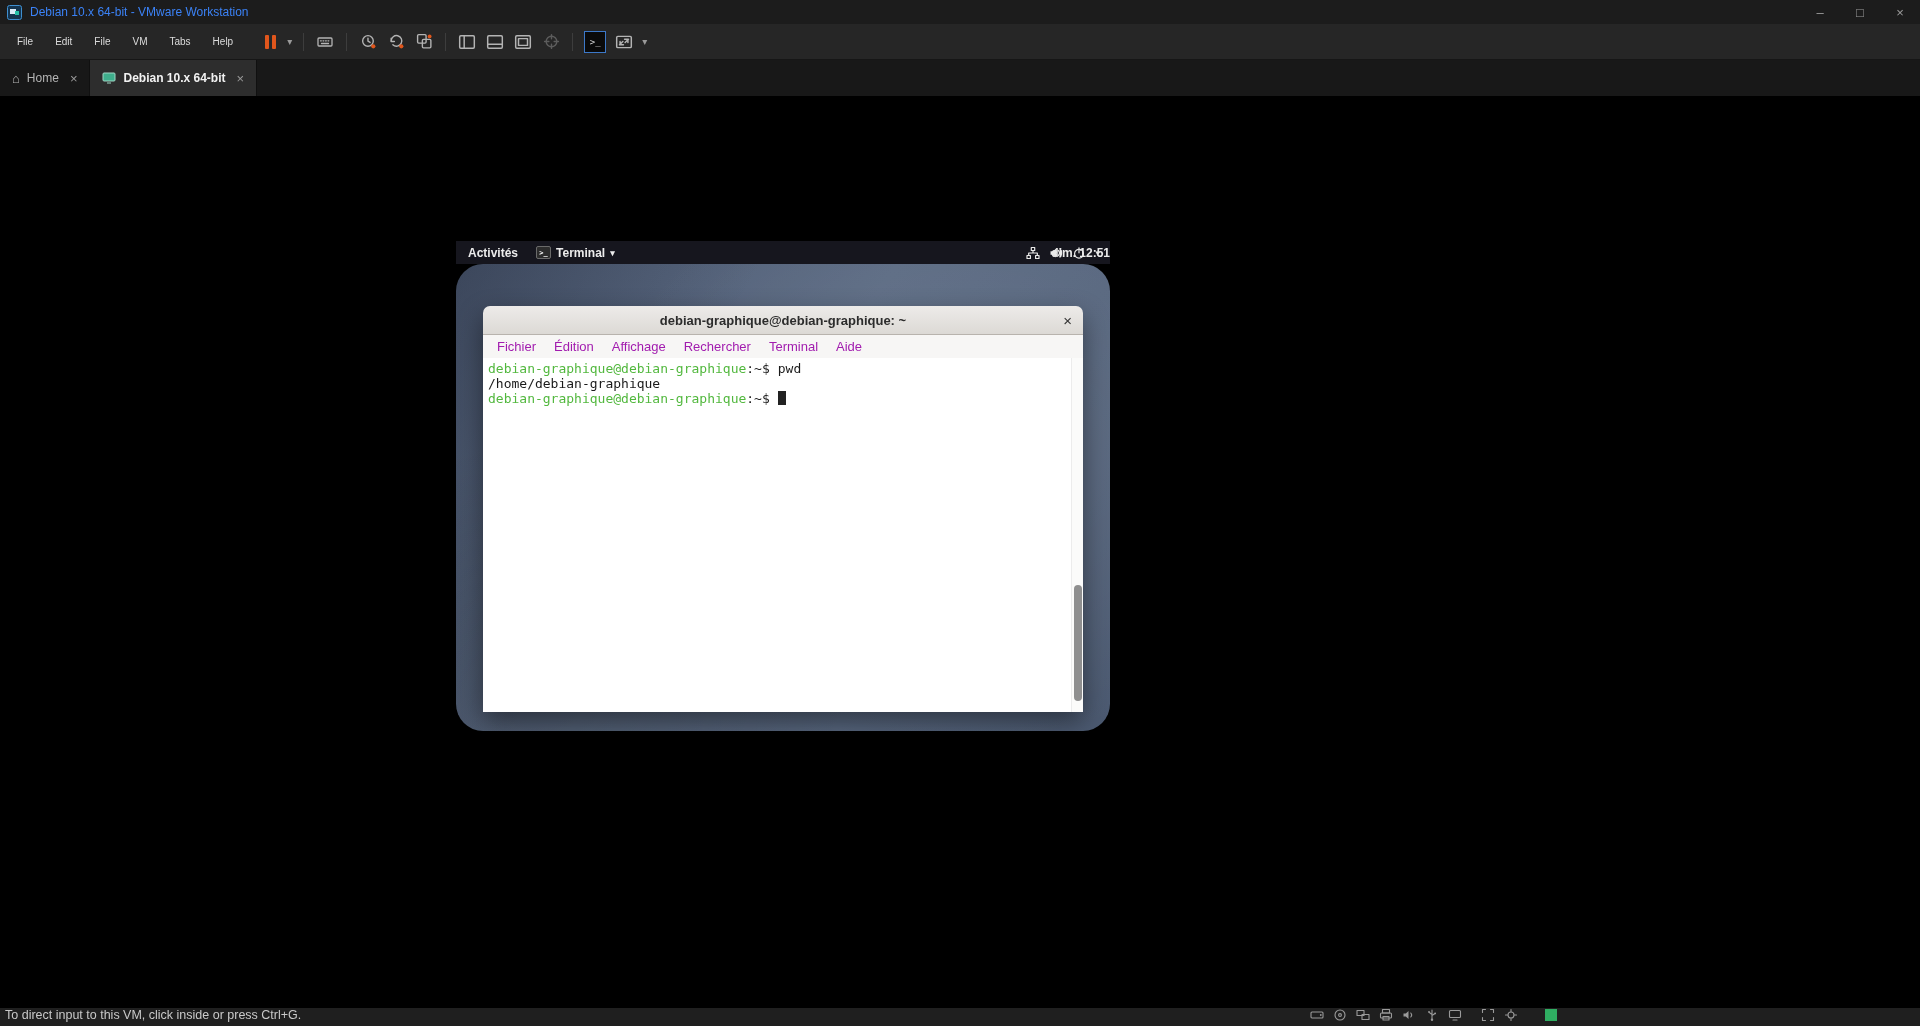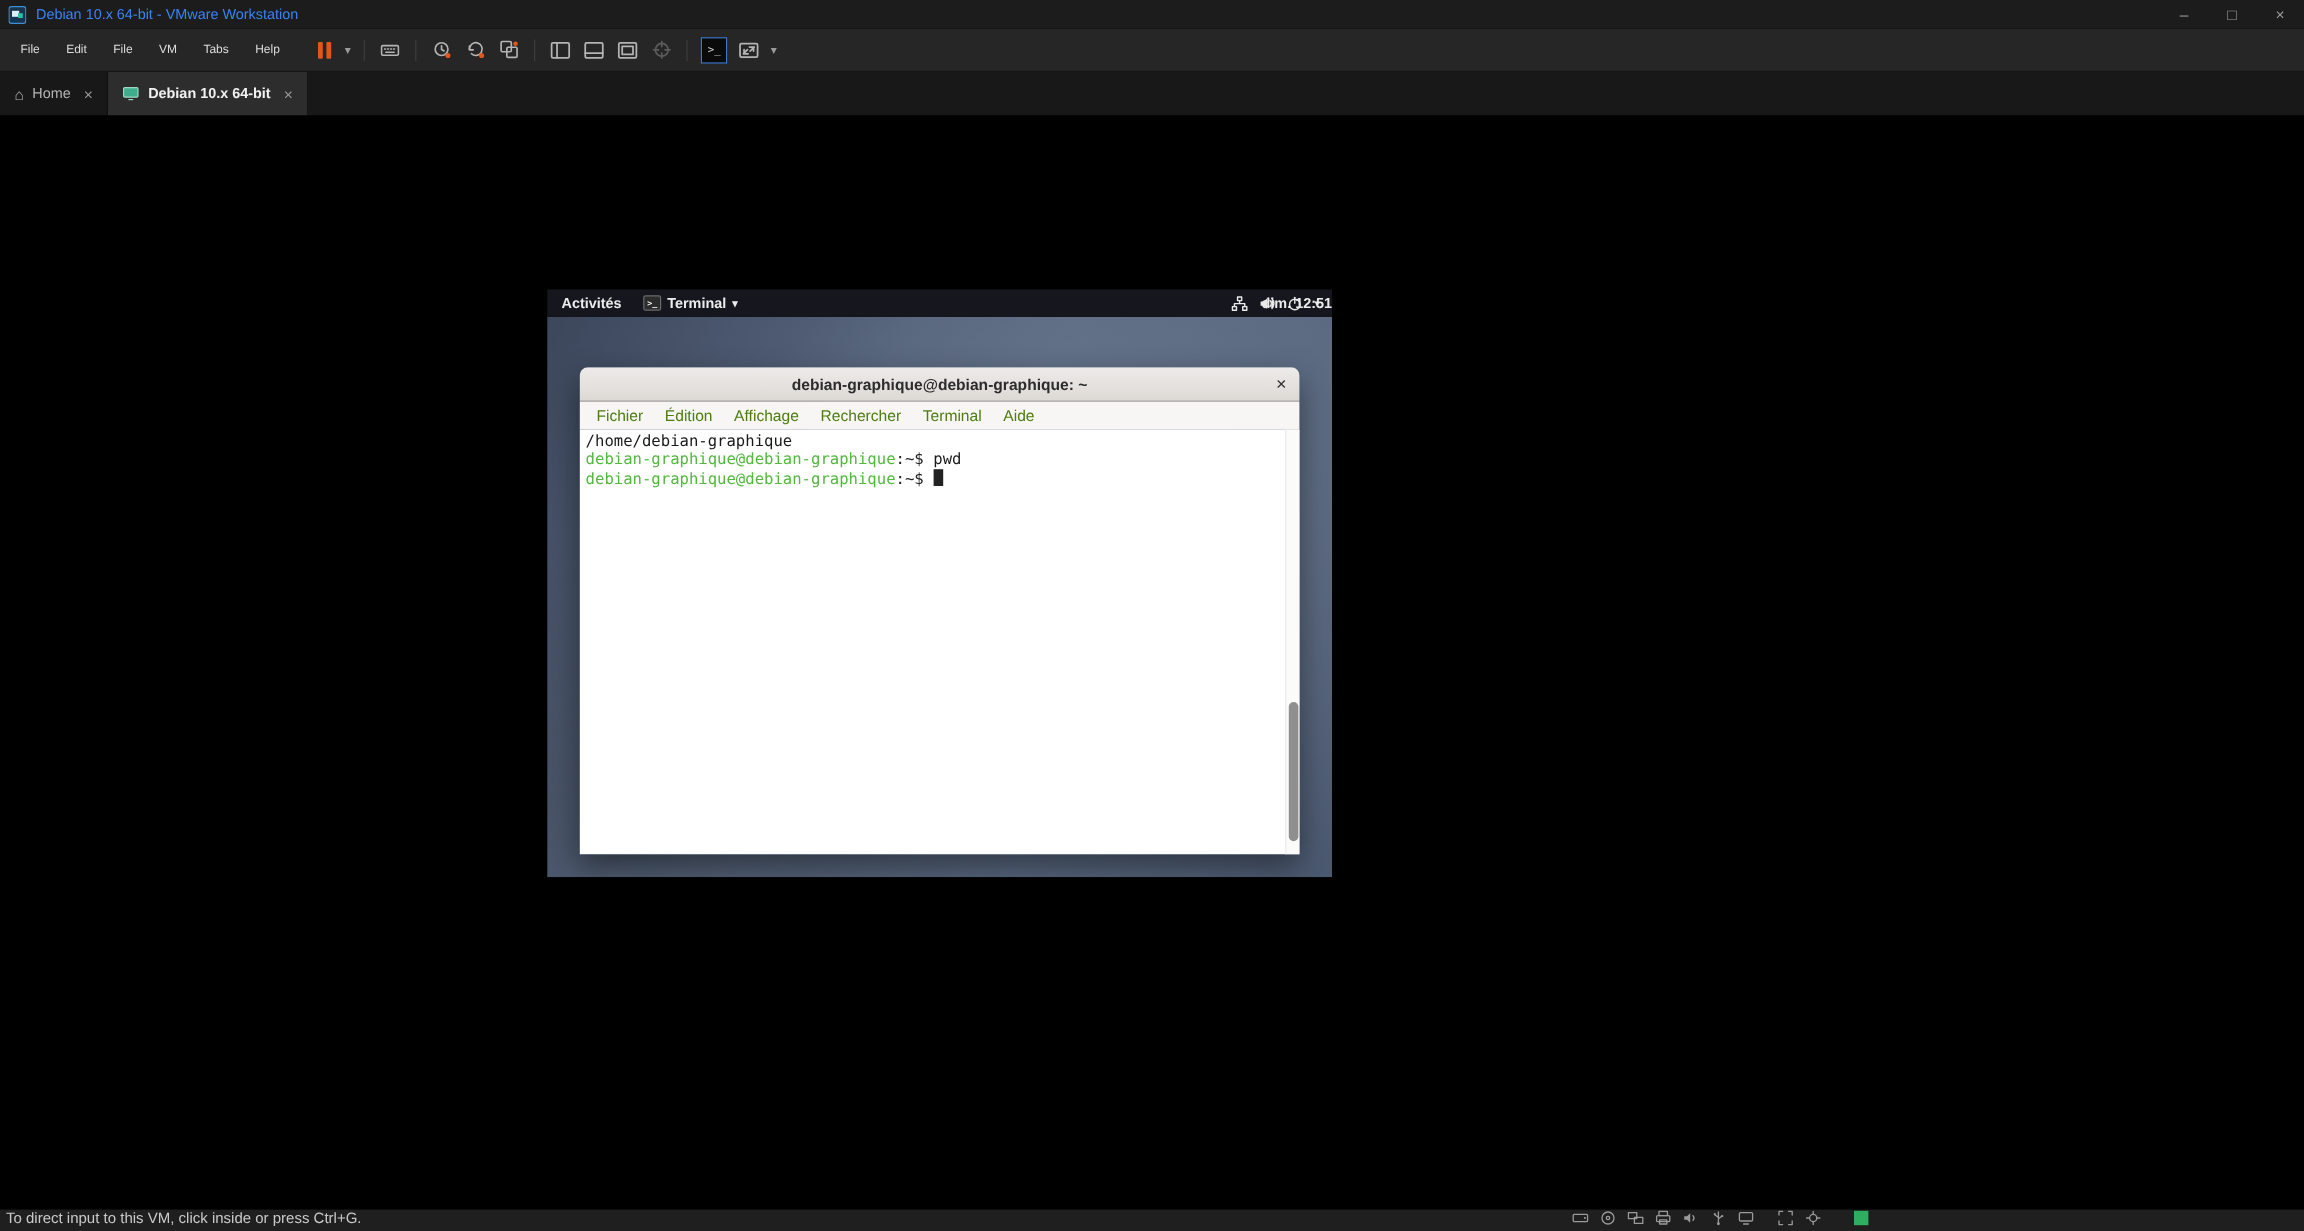--- a/index.html
+++ b/index.html
@@ -51,33 +51,33 @@
     justify-content:center; font-family:"DejaVu Sans Mono",monospace; }
   .clock { position:absolute; left:0; right:0; text-align:right; font-weight:600;padding-left:39px; }
   .topbar-right { margin-left:auto; display:flex; align-items:center; gap:9px;
     padding-right:10px; position:relative; z-index:6; }
 
   .desktop { position:absolute; top:23px; left:0; right:0; bottom:0;
     background:
       radial-gradient(620px 480px at 78% 40%, rgba(255,255,255,0.07), transparent 62%),
       radial-gradient(520px 420px at 12% 92%, rgba(0,0,0,0.16), transparent 60%),
       linear-gradient(118deg, rgba(25,31,44,0.30) 0%, rgba(25,31,44,0) 34%),
-      linear-gradient(125deg, #4b5870 0%, #5d6c84 45%, #57667e 72%, #4b5970 100%); }
+      linear-gradient(125deg, #4b5870 0%, #5d6c84 45%, #57667e 72%, #4b5970 100%); border-radius: 27px; }
 
   
   .gterm { position:absolute; left:27px; top:42px; width:600px; height:406px;
     border-radius:7px 7px 0 0; overflow:hidden; display:flex; flex-direction:column;
     box-shadow:0 10px 26px rgba(0,0,0,0.45); }
   .gterm-titlebar { height:29px; background:linear-gradient(#edebe9,#dcd9d5);
     border-bottom:1px solid #b8b3ad; position:relative; display:flex; align-items:center;
     justify-content:center; font-size:13px; font-weight:bold; color:#2c2c2c; flex:0 0 auto; }
   .gterm-close { position:absolute; right:11px; top:0; bottom:0; display:flex;
     align-items:center; color:#333; font-size:15px; font-weight:normal; }
   .gterm-menubar { height:23px; background:#f7f6f5; display:flex; align-items:center;
-    padding-left:5px; font-size:13px; color:#4d7c0f; flex:0 0 auto; }
+    padding-left:5px; font-size:13px; color:#a21caf; flex:0 0 auto; }
   .gterm-menu-item { padding:0 9px; }
   .gterm-body { flex:1; background:#fff; position:relative;
     font-family:"DejaVu Sans Mono","Liberation Mono",monospace; font-size:13px;
     line-height:15px; color:#1a1a1a; padding:3px 5px; }
   .tline { white-space:pre; }
   .p-user { color:#52b83e; }
   .p-rest { color:#222; }
   .p-cmd { padding-left:8px; }
   .cursor { display:inline-block; width:8px; height:14px; background:#222;
     vertical-align:-2px; margin-left:8px; }
@@ -261,22 +261,22 @@
         </div>
         <div class="gterm-menubar">
           <span class="gterm-menu-item">Fichier</span>
           <span class="gterm-menu-item">Édition</span>
           <span class="gterm-menu-item">Affichage</span>
           <span class="gterm-menu-item">Rechercher</span>
           <span class="gterm-menu-item">Terminal</span>
           <span class="gterm-menu-item">Aide</span>
         </div>
         <div class="gterm-body">
+          <div class="tline"><span class="p-user">debian-graphique@debian-graphique</span><span class="p-rest">:~$</span><span class="p-cmd">pwd</span></div>
           <div class="tline"><span>/home/debian-graphique</span></div>
-          <div class="tline"><span class="p-user">debian-graphique@debian-graphique</span><span class="p-rest">:~$</span><span class="p-cmd">pwd</span></div>
           <div class="tline"><span class="p-user">debian-graphique@debian-graphique</span><span class="p-rest">:~$</span><span class="cursor"></span></div>
           <div class="gterm-scroll">
             <div class="gterm-thumb"></div>
           </div>
         </div>
       </div>
 
     </div>
   </div>
 </div>

